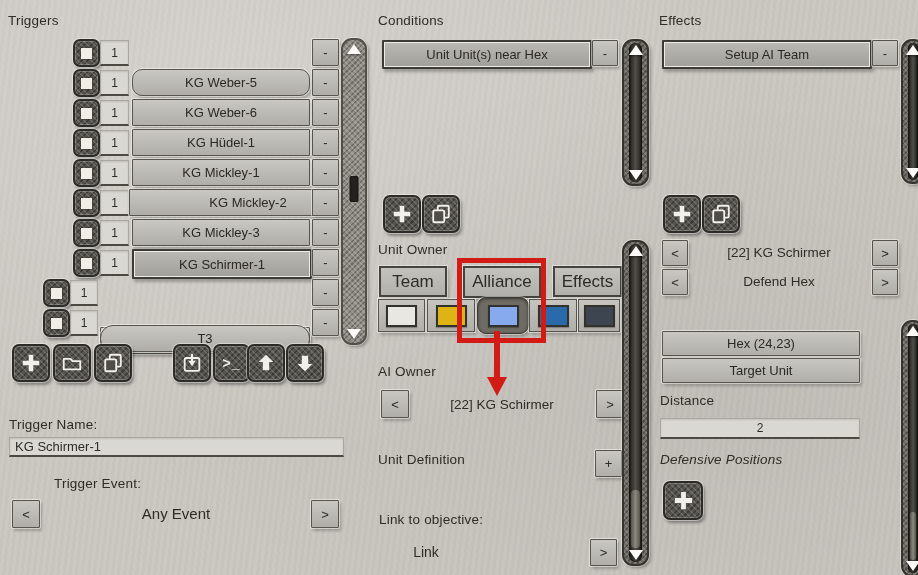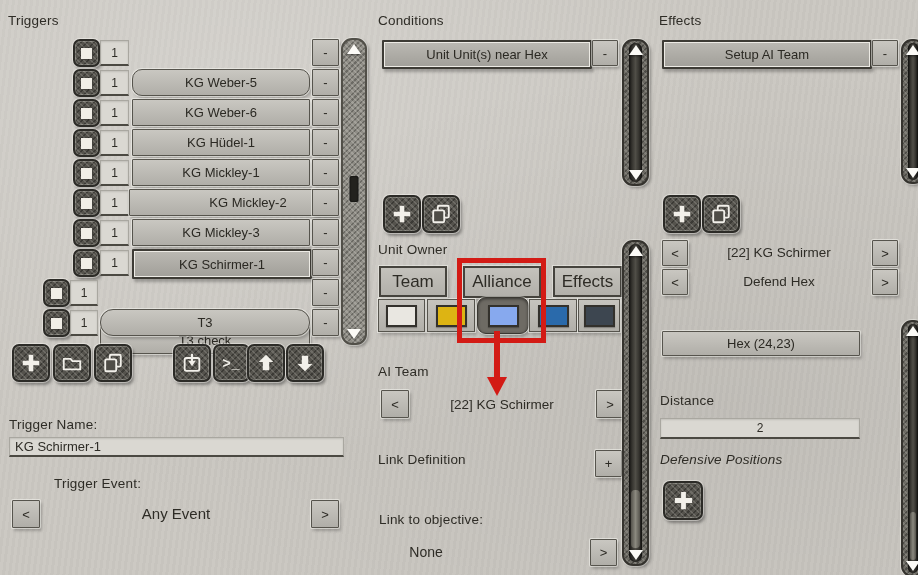--- a/index.html
+++ b/index.html
@@ -172,21 +172,21 @@
       </div>
     <div class="field" style="left:70px;top:1px;width:26px;height:23px;">1</div>
     <div class="btn" style="left:100px;top:0;width:208px;height:25px;margin-top:48px;">T3 check</div>
     <div class="btn small" style="left:312px;top:0;width:25px;height:25px;">-</div>
   </div>
   <div class="abs" style="left:0;top:309px;width:363px;height:26px;">
     <div class="tex" style="left:43px;top:0;width:23px;height:24px;">
         <span class="chk-in"></span>
       </div>
     <div class="field" style="left:70px;top:1px;width:26px;height:23px;">1</div>
-    <div class="btn" style="left:100px;top:0;width:208px;height:25px;border-radius:13px;">T3</div>
+    <div class="btn" style="left:100px;top:16px;width:208px;height:25px;border-radius:13px;">T3</div>
     <div class="btn small" style="left:312px;top:0;width:25px;height:25px;">-</div>
   </div>
 
   <div class="sb light" style="left:341px;top:38px;width:22px;height:303px;">
     <div class="up"></div>
     <div class="thumb" style="top:136px;"></div>
     <div class="down"></div>
   </div>
 
   <div class="tex" style="left:12px;top:344px;width:34px;height:34px;">
@@ -268,30 +268,30 @@
   <div class="swatch sel-s" style="left:477px;top:297px;width:50px;height:35px;">
     <span class="chip" style="background-color: rgb(135, 169, 238);"></span>
   </div>
   <div class="swatch" style="left:529px;top:299px;width:46px;height:31px;">
     <span class="chip" style="background-color: rgb(42, 106, 171);"></span>
   </div>
   <div class="swatch" style="left:578px;top:299px;width:40px;height:31px;">
     <span class="chip" style="background-color: rgb(61, 70, 80);"></span>
   </div>
 
-  <div class="label" style="left:378px;top:364px;">AI Team</div>
+  <div class="label" style="left:378px;top:364px;">AI Owner</div>
   <div class="btn small" style="left:381px;top:390px;width:26px;height:26px;">&lt;</div>
   <div class="val" style="left:410px;top:395px;width:184px;height:18px;">[22] KG Schirmer</div>
   <div class="btn small" style="left:596px;top:390px;width:26px;height:26px;">&gt;</div>
 
-  <div class="label" style="left:378px;top:452px;">Link Definition</div>
+  <div class="label" style="left:378px;top:452px;">Unit Definition</div>
   <div class="btn small" style="left:595px;top:450px;width:25px;height:25px;">+</div>
 
   <div class="label" style="left:379px;top:512px;">Link to objective:</div>
-  <div class="val" style="left:385px;top:543px;width:82px;height:18px;font-size:14px;">None</div>
+  <div class="val" style="left:385px;top:543px;width:82px;height:18px;font-size:14px;">Link</div>
   <div class="btn small" style="left:590px;top:539px;width:25px;height:25px;">&gt;</div>
 
   <div class="sb dark" style="left:622px;top:240px;width:23px;height:322px;">
     <div class="ch"></div>
     <div class="ch-thumb" style="top:248px;height:58px;"></div>
     <div class="up"></div>
     <div class="down"></div>
   </div>
 
   <div class="label" style="left:659px;top:13px;">Effects</div>
@@ -317,20 +317,21 @@
 
   <div class="btn small" style="left:662px;top:240px;width:24px;height:24px;">&lt;</div>
   <div class="val" style="left:690px;top:244px;width:178px;height:17px;">[22] KG Schirmer</div>
   <div class="btn small" style="left:872px;top:240px;width:24px;height:24px;">&gt;</div>
 
   <div class="btn small" style="left:662px;top:269px;width:24px;height:24px;">&lt;</div>
   <div class="val" style="left:690px;top:273px;width:178px;height:17px;">Defend Hex</div>
   <div class="btn small" style="left:872px;top:269px;width:24px;height:24px;">&gt;</div>
 
   <div class="btn" style="left:662px;top:331px;width:196px;height:23px;">Hex (24,23)</div>
+  <div class="btn" style="left:662px;top:358px;width:196px;height:23px;">Target Unit</div>
 
   <div class="label" style="left:660px;top:393px;">Distance</div>
   <div class="field" style="left:660px;top:418px;width:198px;height:18px;">2</div>
 
   <div class="label" style="left:660px;top:452px;font-style:italic;">Defensive Positions</div>
   <div class="tex" style="left:663px;top:481px;width:36px;height:35px;">
     <svg width="23" height="23" viewBox="0 0 24 24">
         <path d="M9.5 3 h5 v6.5 H21 v5 h-6.5 V21 h-5 v-6.5 H3 v-5 h6.5 Z" fill="#f2f0ea"></path>
       </svg>
   </div>

